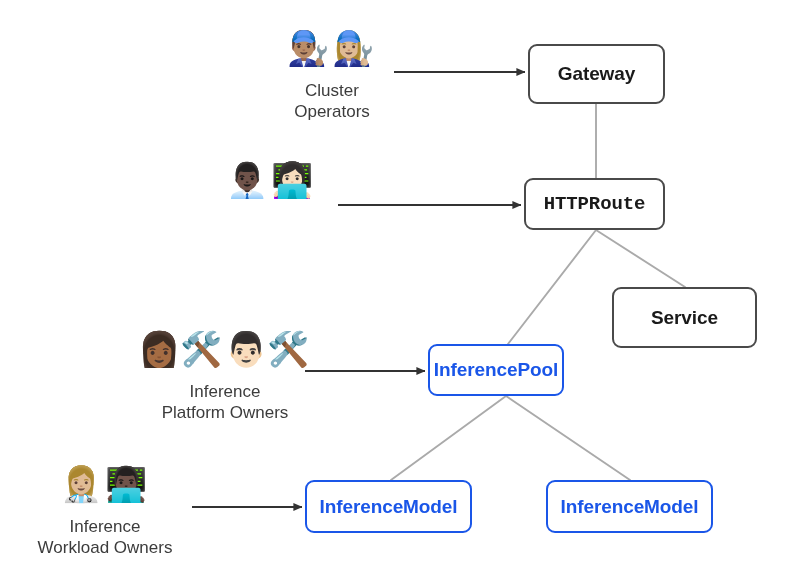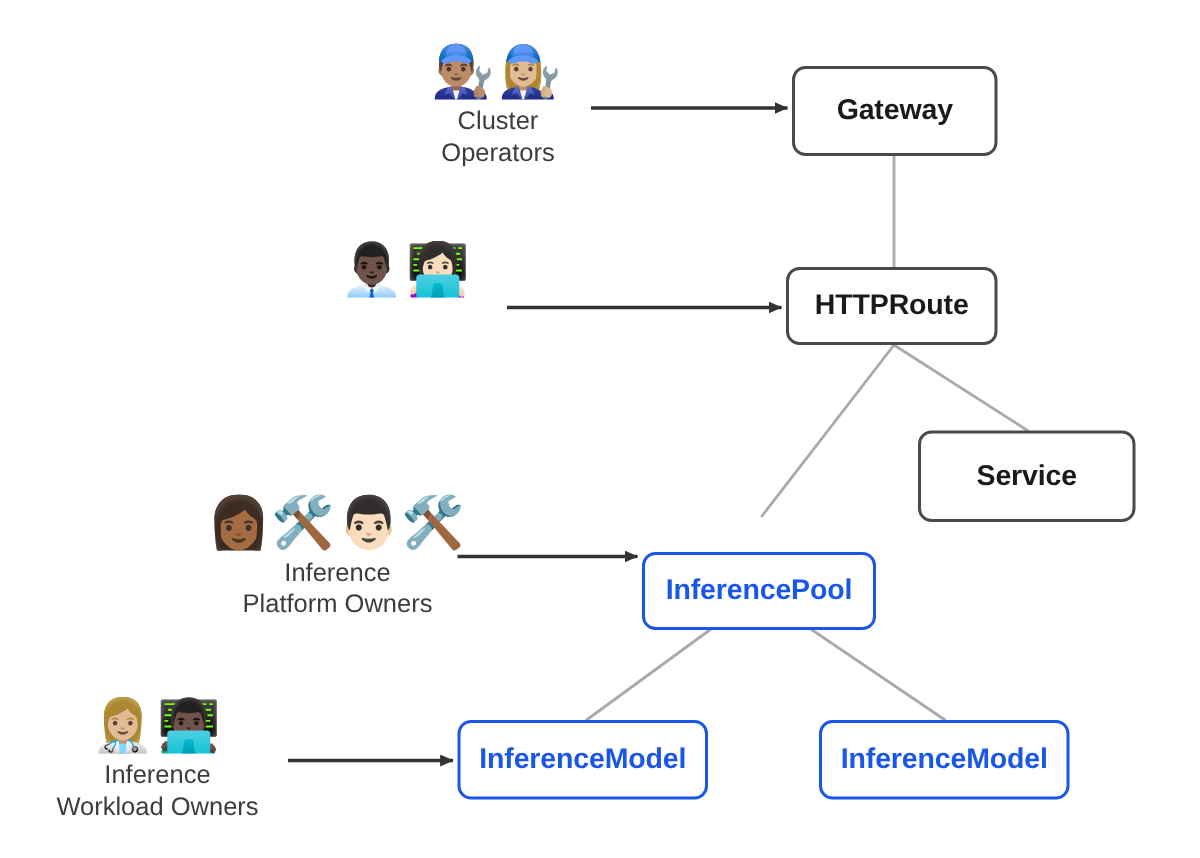--- a/index.html
+++ b/index.html
@@ -61,21 +61,21 @@
   .persona .emojis {
     font-size: 34px;
     line-height: 40px;
     letter-spacing: 2px;
     white-space: nowrap;
   }
   .persona .plabel {
     font-size: 17px;
     line-height: 21px;
     color: #3c3c3c;
-    margin-top: 2px;
+    margin-top: 12px;
     white-space: pre-line;
   }
 </style>
 </head>
 <body>
 
 <div id="canvas">
 
   <svg id="edges" viewBox="0 0 800 572" xmlns="http://www.w3.org/2000/svg">
     <defs>
@@ -119,29 +119,29 @@
   <div class="persona" style="left:0px; top:464px;">
     <div class="emojis">👩🏼‍⚕️👨🏿‍💻</div>
     <div class="plabel">Inference
 Workload Owners</div>
   </div>
 
   <div class="node dark" style="left:528px; top:44px;  width:137px; height:60px;">
     <span>Gateway</span>
   </div>
 
-  <div class="node dark" style="left:524px; top:178px; width:141px; height:52px;">
+  <div class="node dark" style="left:524px; top:178px; width:141px; height:52px;font-family:Liberation Mono, monospace;">
     <span>HTTPRoute</span>
   </div>
 
   <div class="node dark" style="left:612px; top:287px; width:145px; height:61px;">
     <span>Service</span>
   </div>
 
-  <div class="node blue" style="left:428px; top:344px; width:156px; height:52px;margin-top:24px;">
+  <div class="node blue" style="left:428px; top:344px; width:136px; height:52px;">
     <span>InferencePool</span>
   </div>
 
   <div class="node blue" style="left:305px; top:480px; width:167px; height:53px;">
     <span>InferenceModel</span>
   </div>
 
   <div class="node blue" style="left:546px; top:480px; width:167px; height:53px;">
     <span>InferenceModel</span>
   </div>

